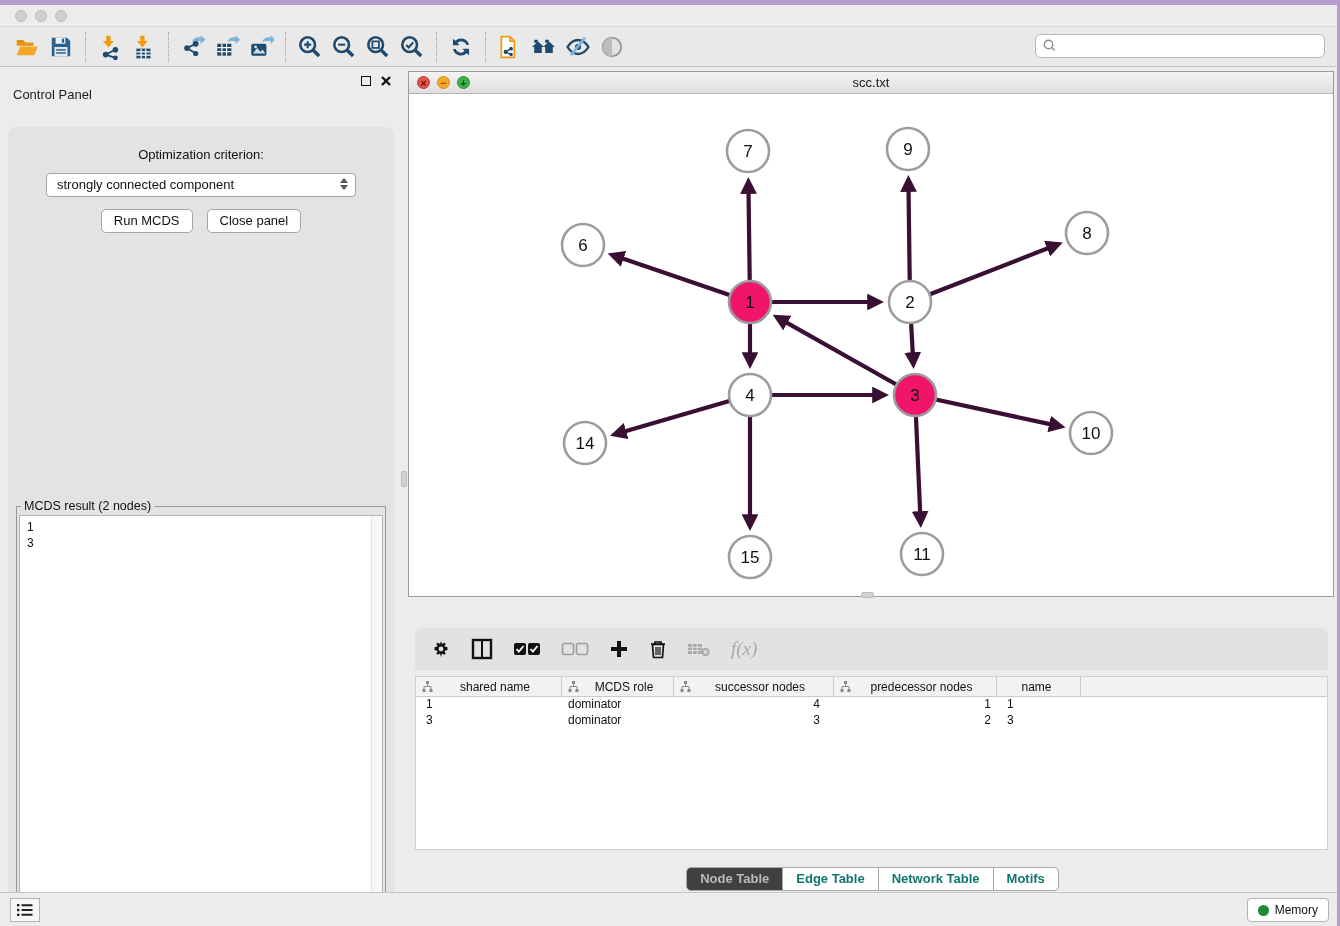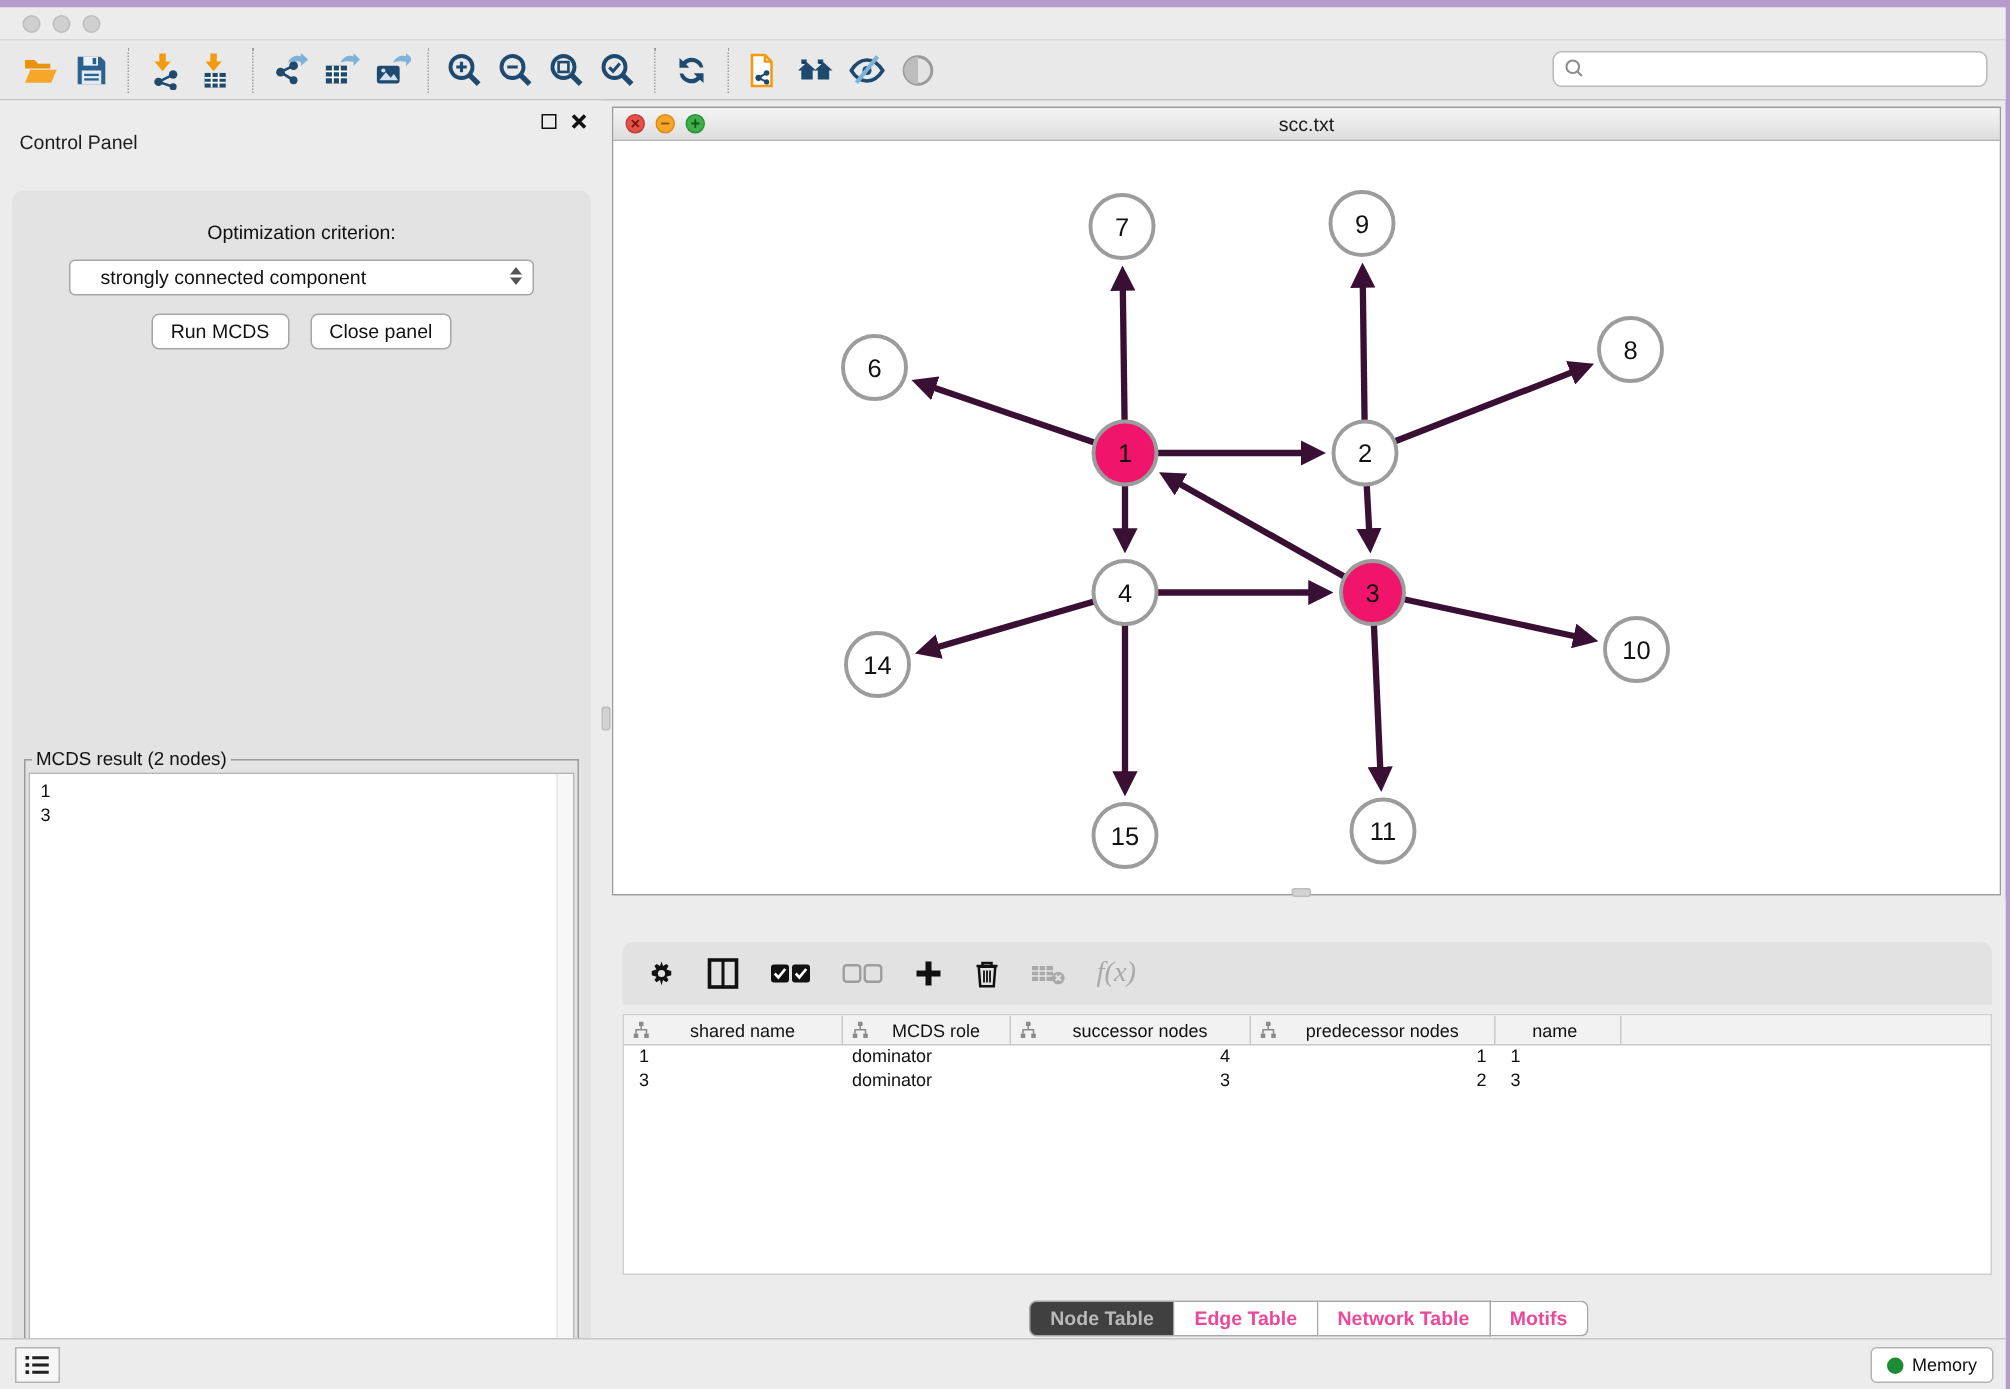--- a/index.html
+++ b/index.html
@@ -19,27 +19,27 @@
   .searchbox { position:absolute; right:12px; top:7px; width:290px; height:24px; background:#fff; border:1px solid #b9b9b9; border-radius:6px; display:flex; align-items:center; padding-left:6px; }
   .searchbox input { border:none; outline:none; flex:1; font-size:12px; background:transparent; height:20px; }
 
   
   .cp { position:absolute; left:0; top:62px; width:402px; height:828px; background:#ececec; }
   .panel-head { position:relative; height:30px; }
   .panel-head .ph-title { position:absolute; left:13px; top:20px; font-size:13px; color:#1c1c1c; }
   .ph-icons { position:absolute; right:10px; top:8px; display:flex; gap:9px; align-items:center; }
   .float-box { width:10px; height:10px; border:1.6px solid #111; display:inline-block; }
   .tabs-row { position:absolute; left:0; top:96px; width:100%; display:flex; justify-content:center; }
-  .tab { border:1px solid #a7a7a7; border-left:none; background:#fff; font-size:13px; font-weight:bold; color:#ec4899; padding:3px 13px 4px; cursor:pointer; white-space:nowrap; }
+  .tab { border:1px solid #a7a7a7; border-left:none; background:#fff; font-size:13px; font-weight:bold; color:#0f766e; padding:3px 13px 4px; cursor:pointer; white-space:nowrap; }
   .tab:first-child { border-left:1px solid #a7a7a7; border-radius:5px 0 0 5px; }
   .tab:last-child { border-radius:0 5px 5px 0; }
   .tab.active { background:#404040; color:#b9b9b9; }
   .cp-card { position:absolute; left:8px; top:60px; width:386px; height:816px; background:#e3e3e3; border-radius:8px; }
   .opt-label { text-align:center; font-size:13px; color:#111; padding-top:20px; }
-  .combo { position:relative; width:310px; height:24px; margin:11px auto 0; background:#fff; border:1px solid #a6a6a6; border-radius:4px; font-size:13px; color:#111; line-height:22px; padding-left:20px; cursor:pointer; }
+  .combo { position:relative; width:310px; height:24px; margin:11px auto 0; background:#fff; border:1px solid #a6a6a6; border-radius:4px; font-size:13px; color:#111; line-height:22px; padding-left:10px; cursor:pointer; }
   .combo .stepper { position:absolute; right:7px; top:4px; display:flex; flex-direction:column; gap:2px; }
   .combo .stepper i { width:0; height:0; border-left:4px solid transparent; border-right:4px solid transparent; display:block; }
   .combo .up { border-bottom:5px solid #555; }
   .combo .down { border-top:5px solid #555; }
   .btn-row { display:flex; justify-content:center; gap:14px; margin-top:12px; }
   .mac-btn { background:#fff; border:1px solid #a6a6a6; border-radius:5px; font-size:13px; color:#111; padding:3px 12px 4px; cursor:pointer; font-family:"Liberation Sans",sans-serif; }
   .result-group { position:absolute; left:6px; right:6px; top:372px; bottom:10px; border:1px solid #9a9a9a; margin:0 2px; }
   .result-group legend { font-size:12.5px; color:#111; margin-left:4px; padding:0 3px; }
   .result-inner { position:absolute; left:2px; right:2px; top:2px; bottom:2px; background:#fff; border:1px solid #b5b5b5; overflow:hidden; }
   .result-lines { font-size:12px; color:#111; padding:3px 0 0 7px; line-height:16px; white-space:pre-line; }

